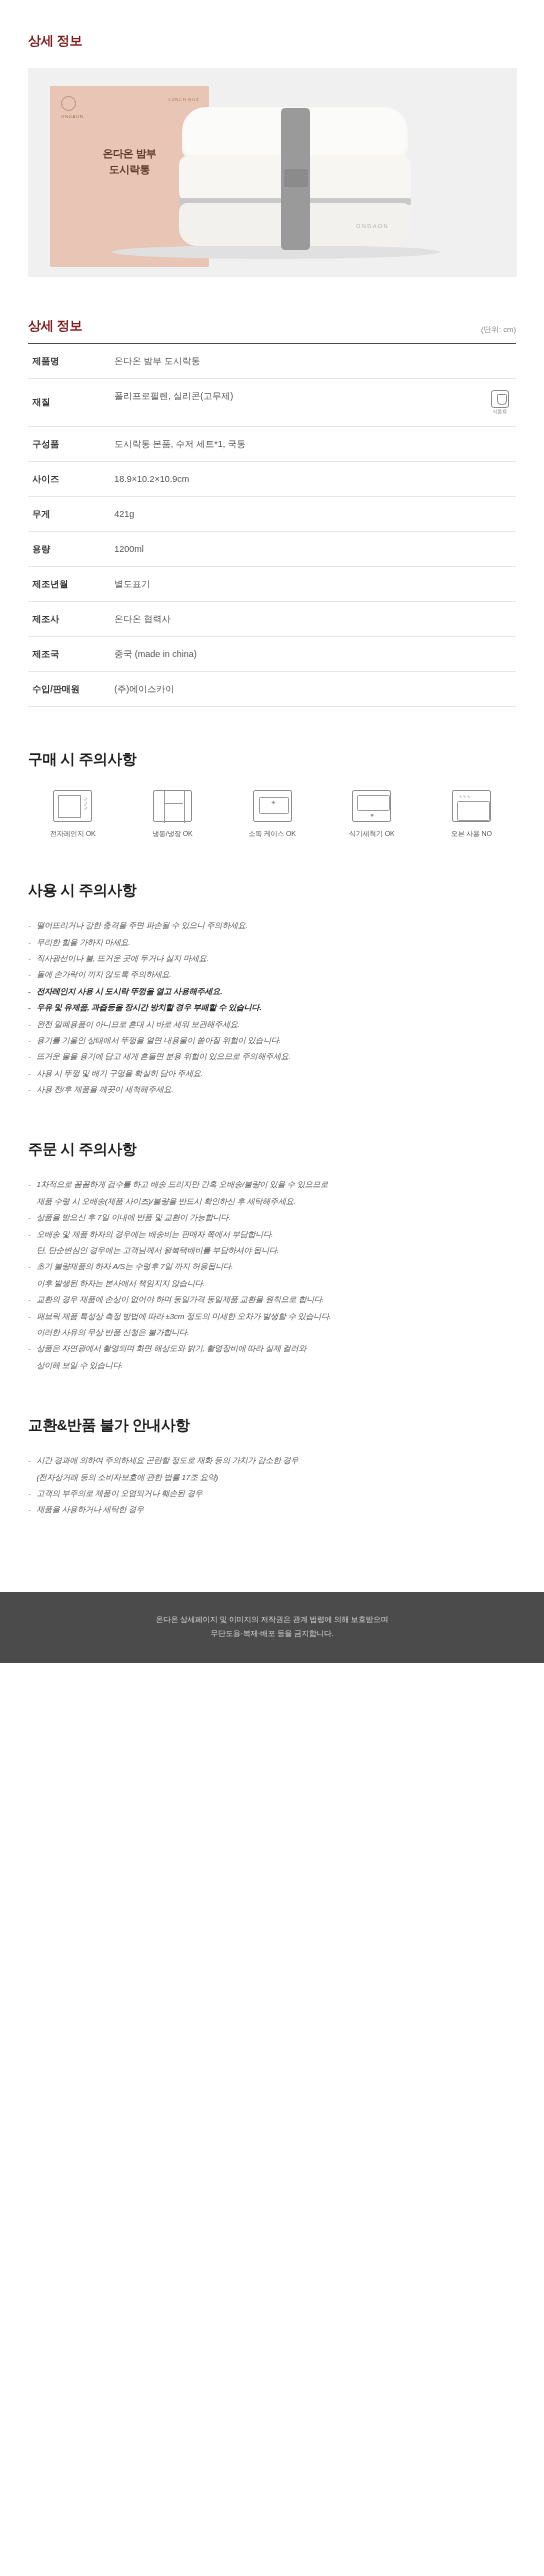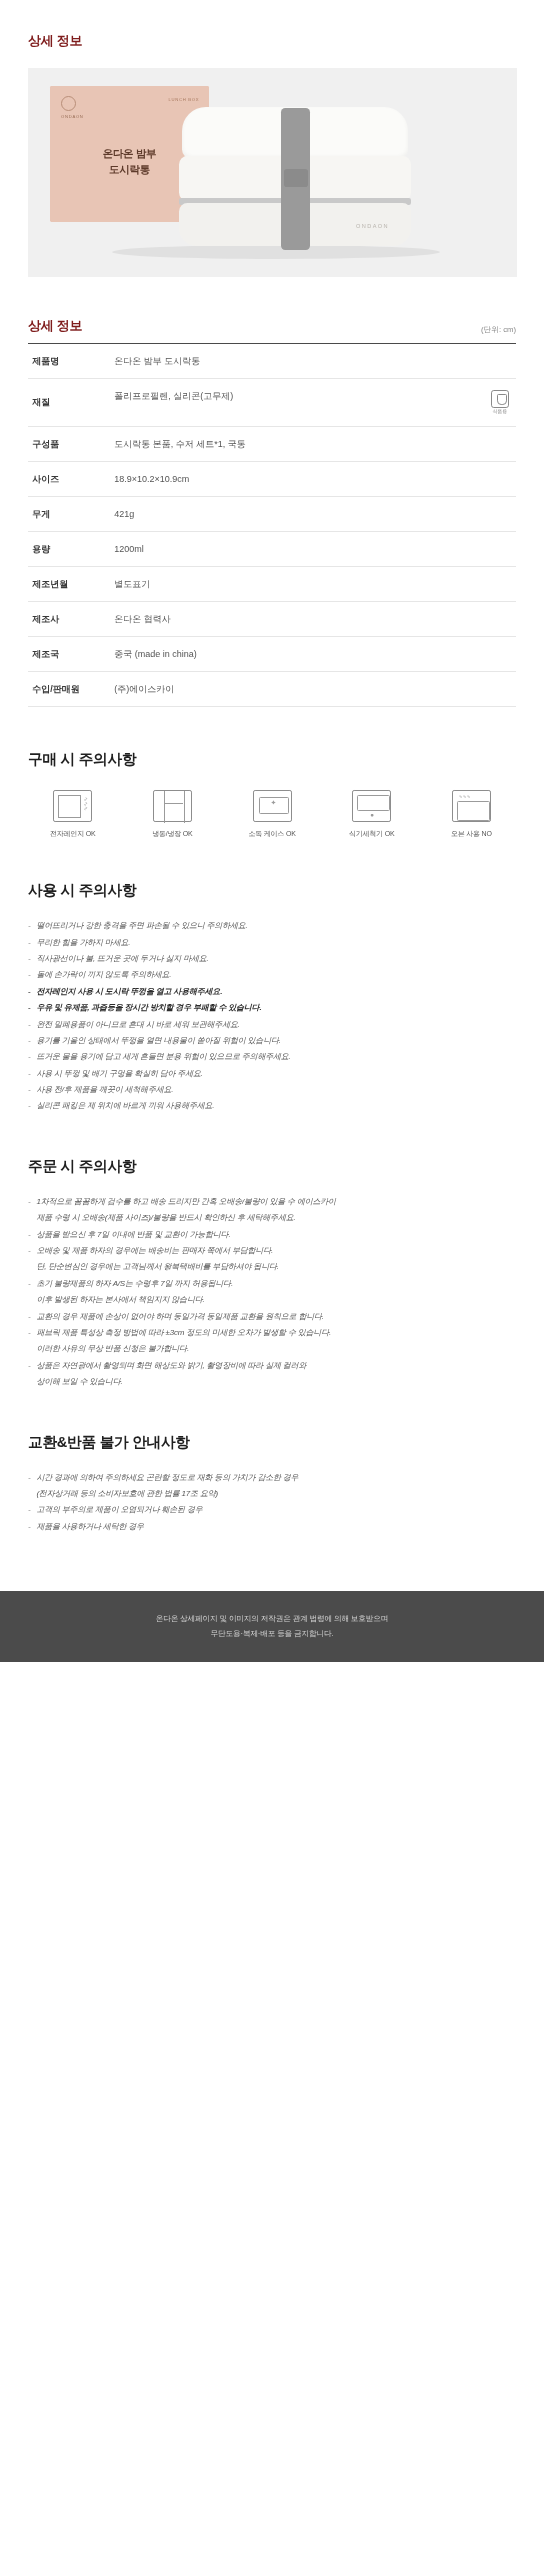--- a/index.html
+++ b/index.html
@@ -28,21 +28,21 @@
     width: 489px;
     height: 209px;
     margin: 0 28px 0 28px;
     background: #f0f0f0;
     position: relative;
     overflow: hidden;
   }
   .hero-pkg {
     position: absolute;
     left: 22px; top: 18px;
-    width: 159px; height: 136px;
+    width: 159px; height: 181px;
     background: #e8c5b5;
     border-radius: 1.4px;
   }
   .hero-pkg .pkg-logo {
     position: absolute; left: 11px; top: 9.8px;
     width: 15.4px; height: 15.4px; border: 0.7px solid #b98f79; border-radius: 50%;
   }
   .hero-pkg .pkg-brand {
     position: absolute; left: 11px; top: 28px;
     font-size: 4.2px; color: #9a6f58; letter-spacing: 0.7px;
@@ -214,21 +214,21 @@
     position: absolute; left: 0; top: 0; color: #777;
   }
   ul.bullets li.strong { font-weight: bold; color: #2c2c2c; }
   ul.bullets li.nodash { padding-left: 8.4px; }
   ul.bullets li.nodash:before { content: ""; }
 
   .big-title { font-size: 14.7px; font-weight: bold; color: #1f1f1f; letter-spacing: -0.3px; }
 
   
   .footer {
-    margin-top: 56px;
+    margin-top: 73px;
     background: #4b4b4b;
     color: #d4d4d4;
     text-align: center;
     padding: 21px 14px;
     font-size: 7.7px;
     line-height: 1.9;
     letter-spacing: -0.2px;
   }
 </style>
 </head>
@@ -349,28 +349,27 @@
       <li>무리한 힘을 가하지 마세요.</li>
       <li>직사광선이나 불, 뜨거운 곳에 두거나 싫지 마세요.</li>
       <li>돌에 손가락이 끼지 않도록 주의하세요.</li>
       <li class="strong">전자레인지 사용 시 도시락 뚜껑을 열고 사용해주세요.</li>
       <li class="strong">우유 및 유제품, 과즙등을 장시간 방치할 경우 부패할 수 있습니다.</li>
       <li>완전 밀폐용품이 아니므로 흔대 시 바로 세워 보관해주세요.</li>
       <li>용기를 기울인 상태에서 뚜껑을 열면 내용물이 쏟아질 위험이 있습니다.</li>
       <li>뜨거운 물을 용기에 담고 세게 흔들면 분용 위험이 있으므로 주의해주세요.</li>
       <li>사용 시 뚜껑 및 배기 구멍을 확실히 담아 주세요.</li>
       <li>사용 전/후 제품을 깨끗이 세척해주세요.</li>
-      <li>실리콘 패킹은 제 위치에 바르게 끼워 사용해주세요.</li>
     </ul>
   </div>
 
   <div class="list-wrap">
     <div class="big-title">주문 시 주의사항</div>
     <ul class="bullets">
-      <li>1차적으로 꼼꼼하게 검수를 하고 배송 드리지만 간혹 오배송/불량이 있을 수 에이스카이</li>
+      <li>1차적으로 꼼꼼하게 검수를 하고 배송 드리지만 간혹 오배송/불량이 있을 수 있으므로</li>
       <li class="nodash">제품 수령 시 오배송(제품 사이즈)/불량을 반드시 확인하신 후 세탁해주세요.</li>
       <li>상품을 받으신 후 7일 이내에 반품 및 교환이 가능합니다.</li>
       <li>오배송 및 제품 하자의 경우에는 배송비는 판매자 쪽에서 부담합니다.</li>
       <li class="nodash">단, 단순변심인 경우에는 고객님께서 왕복택배비를 부담하셔야 됩니다.</li>
       <li>초기 불량제품의 하자 A/S는 수령후 7일 까지 허용됩니다.</li>
       <li class="nodash">이후 발생된 하자는 본사에서 책임지지 않습니다.</li>
       <li>교환의 경우 제품에 손상이 없어야 하며 동일가격 동일제품 교환을 원칙으로 합니다.</li>
       <li>패브릭 제품 특성상 측정 방법에 따라 ±3cm 정도의 미세한 오차가  발생할 수 있습니다.</li>
       <li class="nodash">이러한 사유의 무상 반품 신청은 불가합니다.</li>
       <li>상품은 자연광에서 촬영되며 화면 해상도와 밝기, 촬영장비에 따라 실제  컬러와</li>

